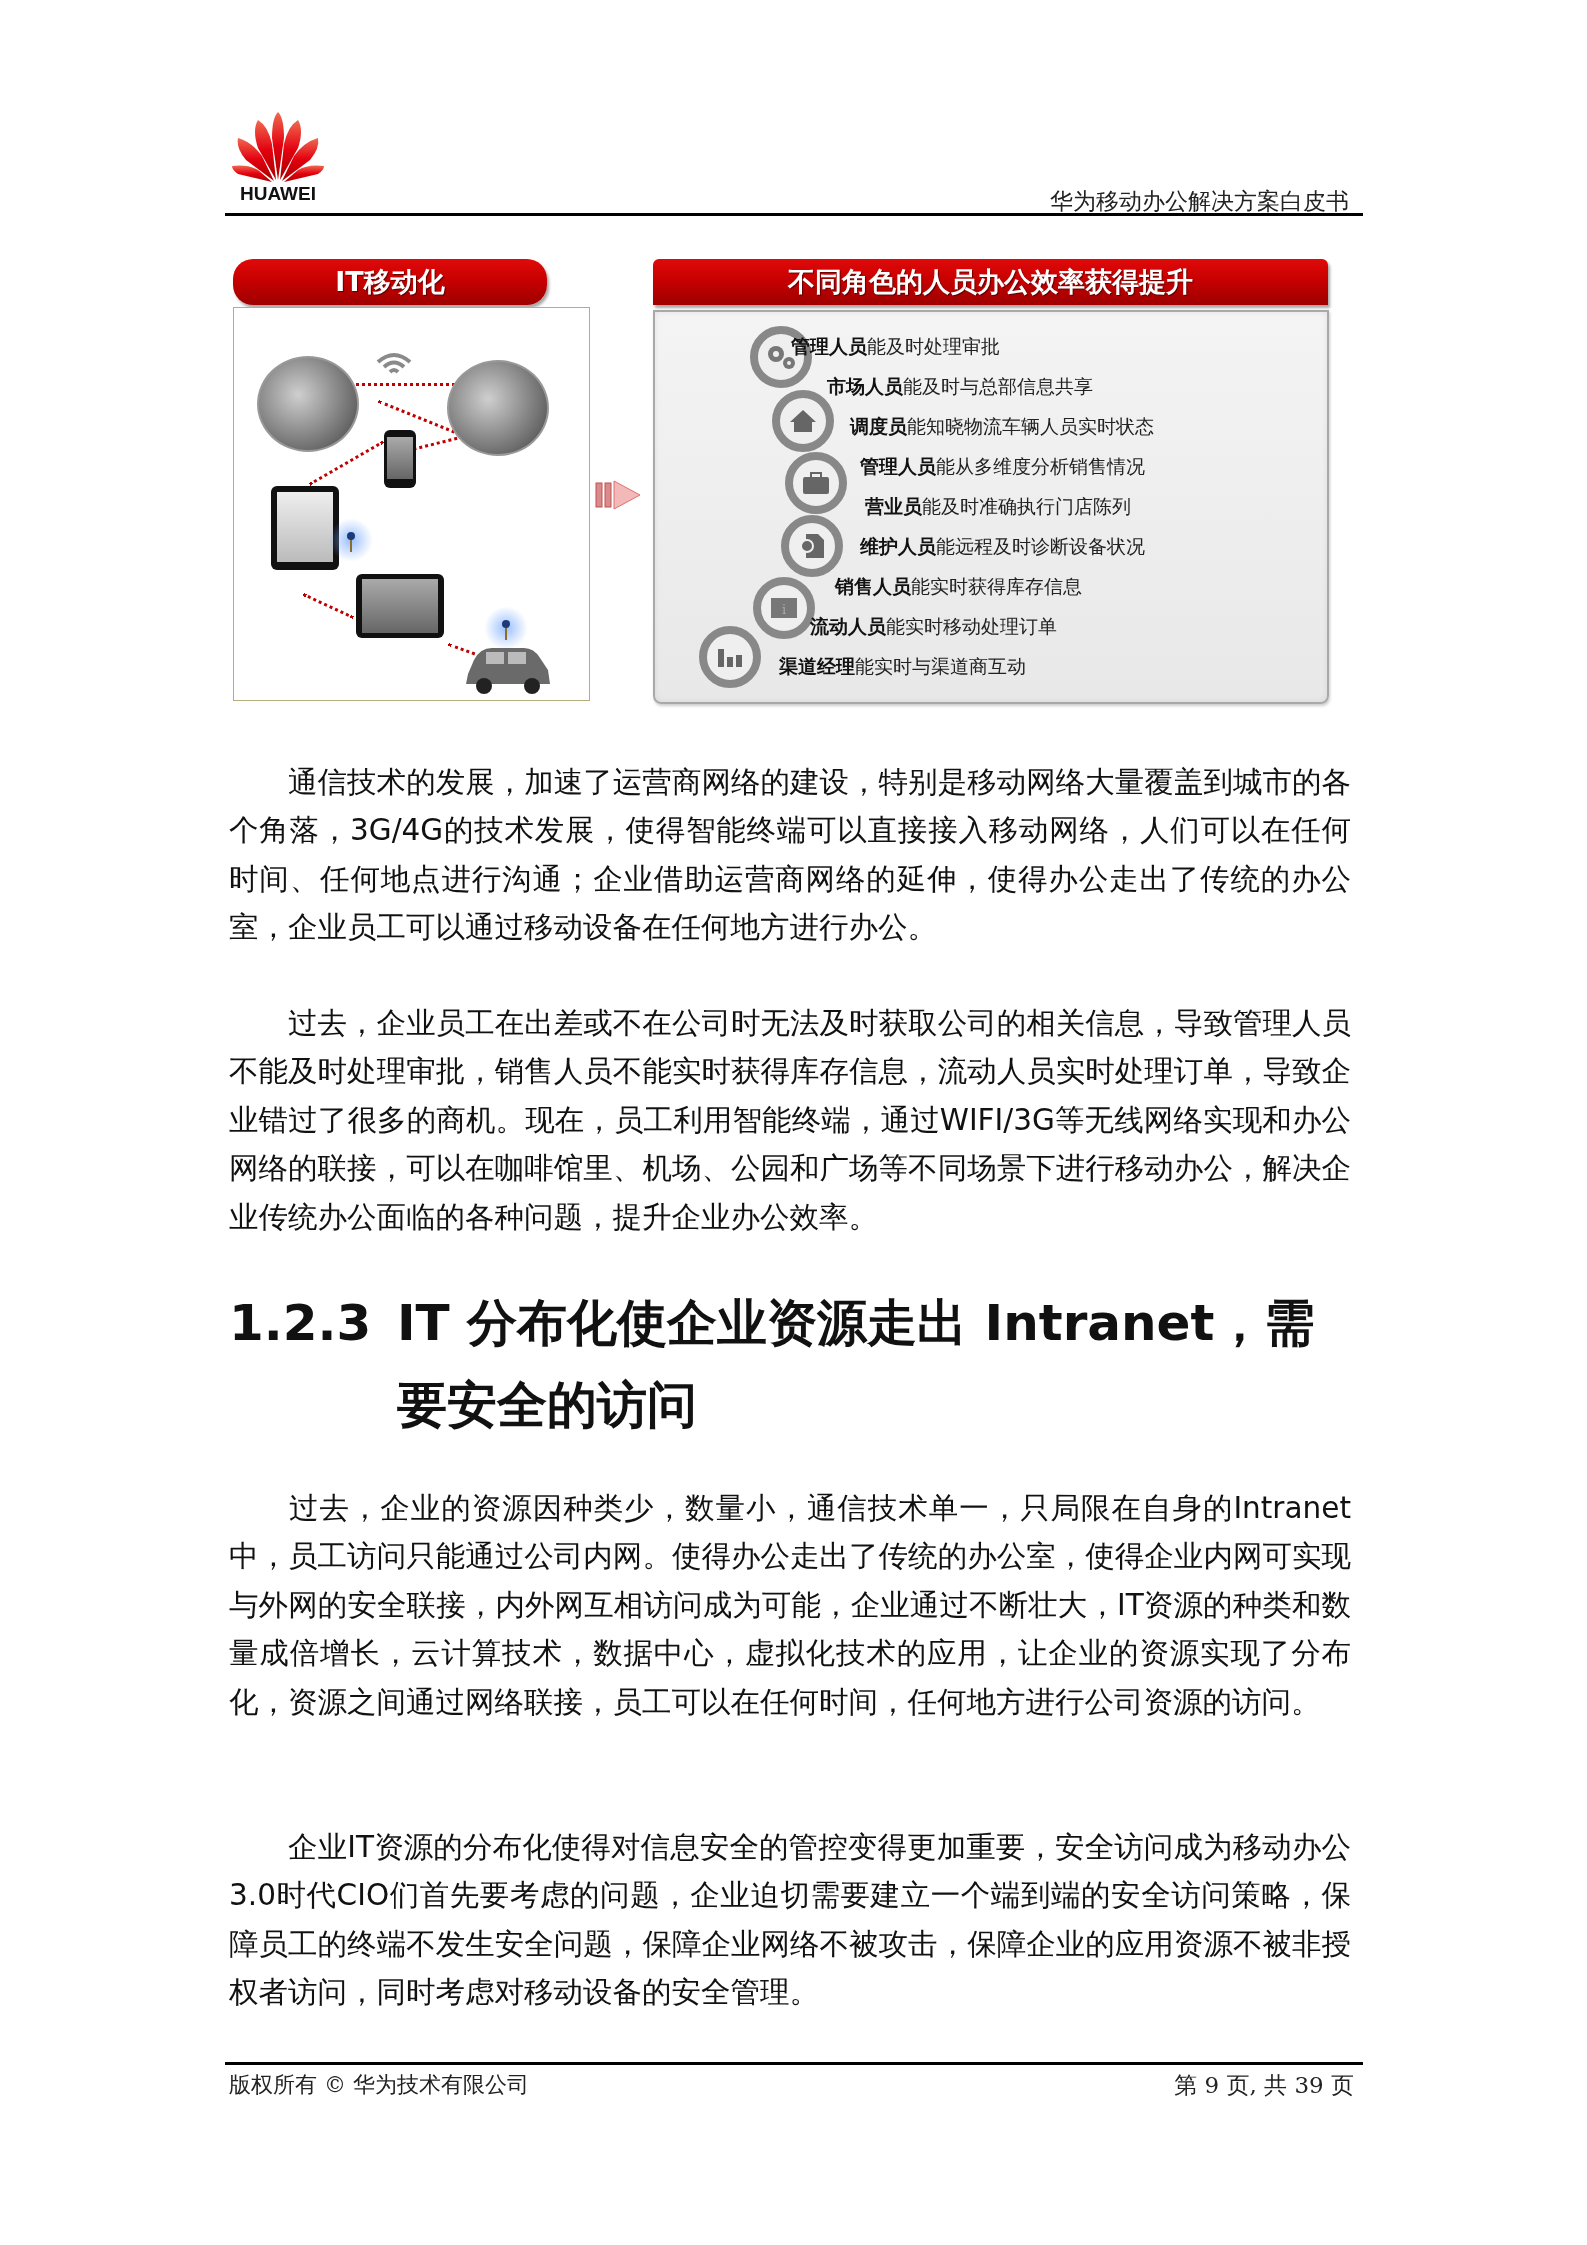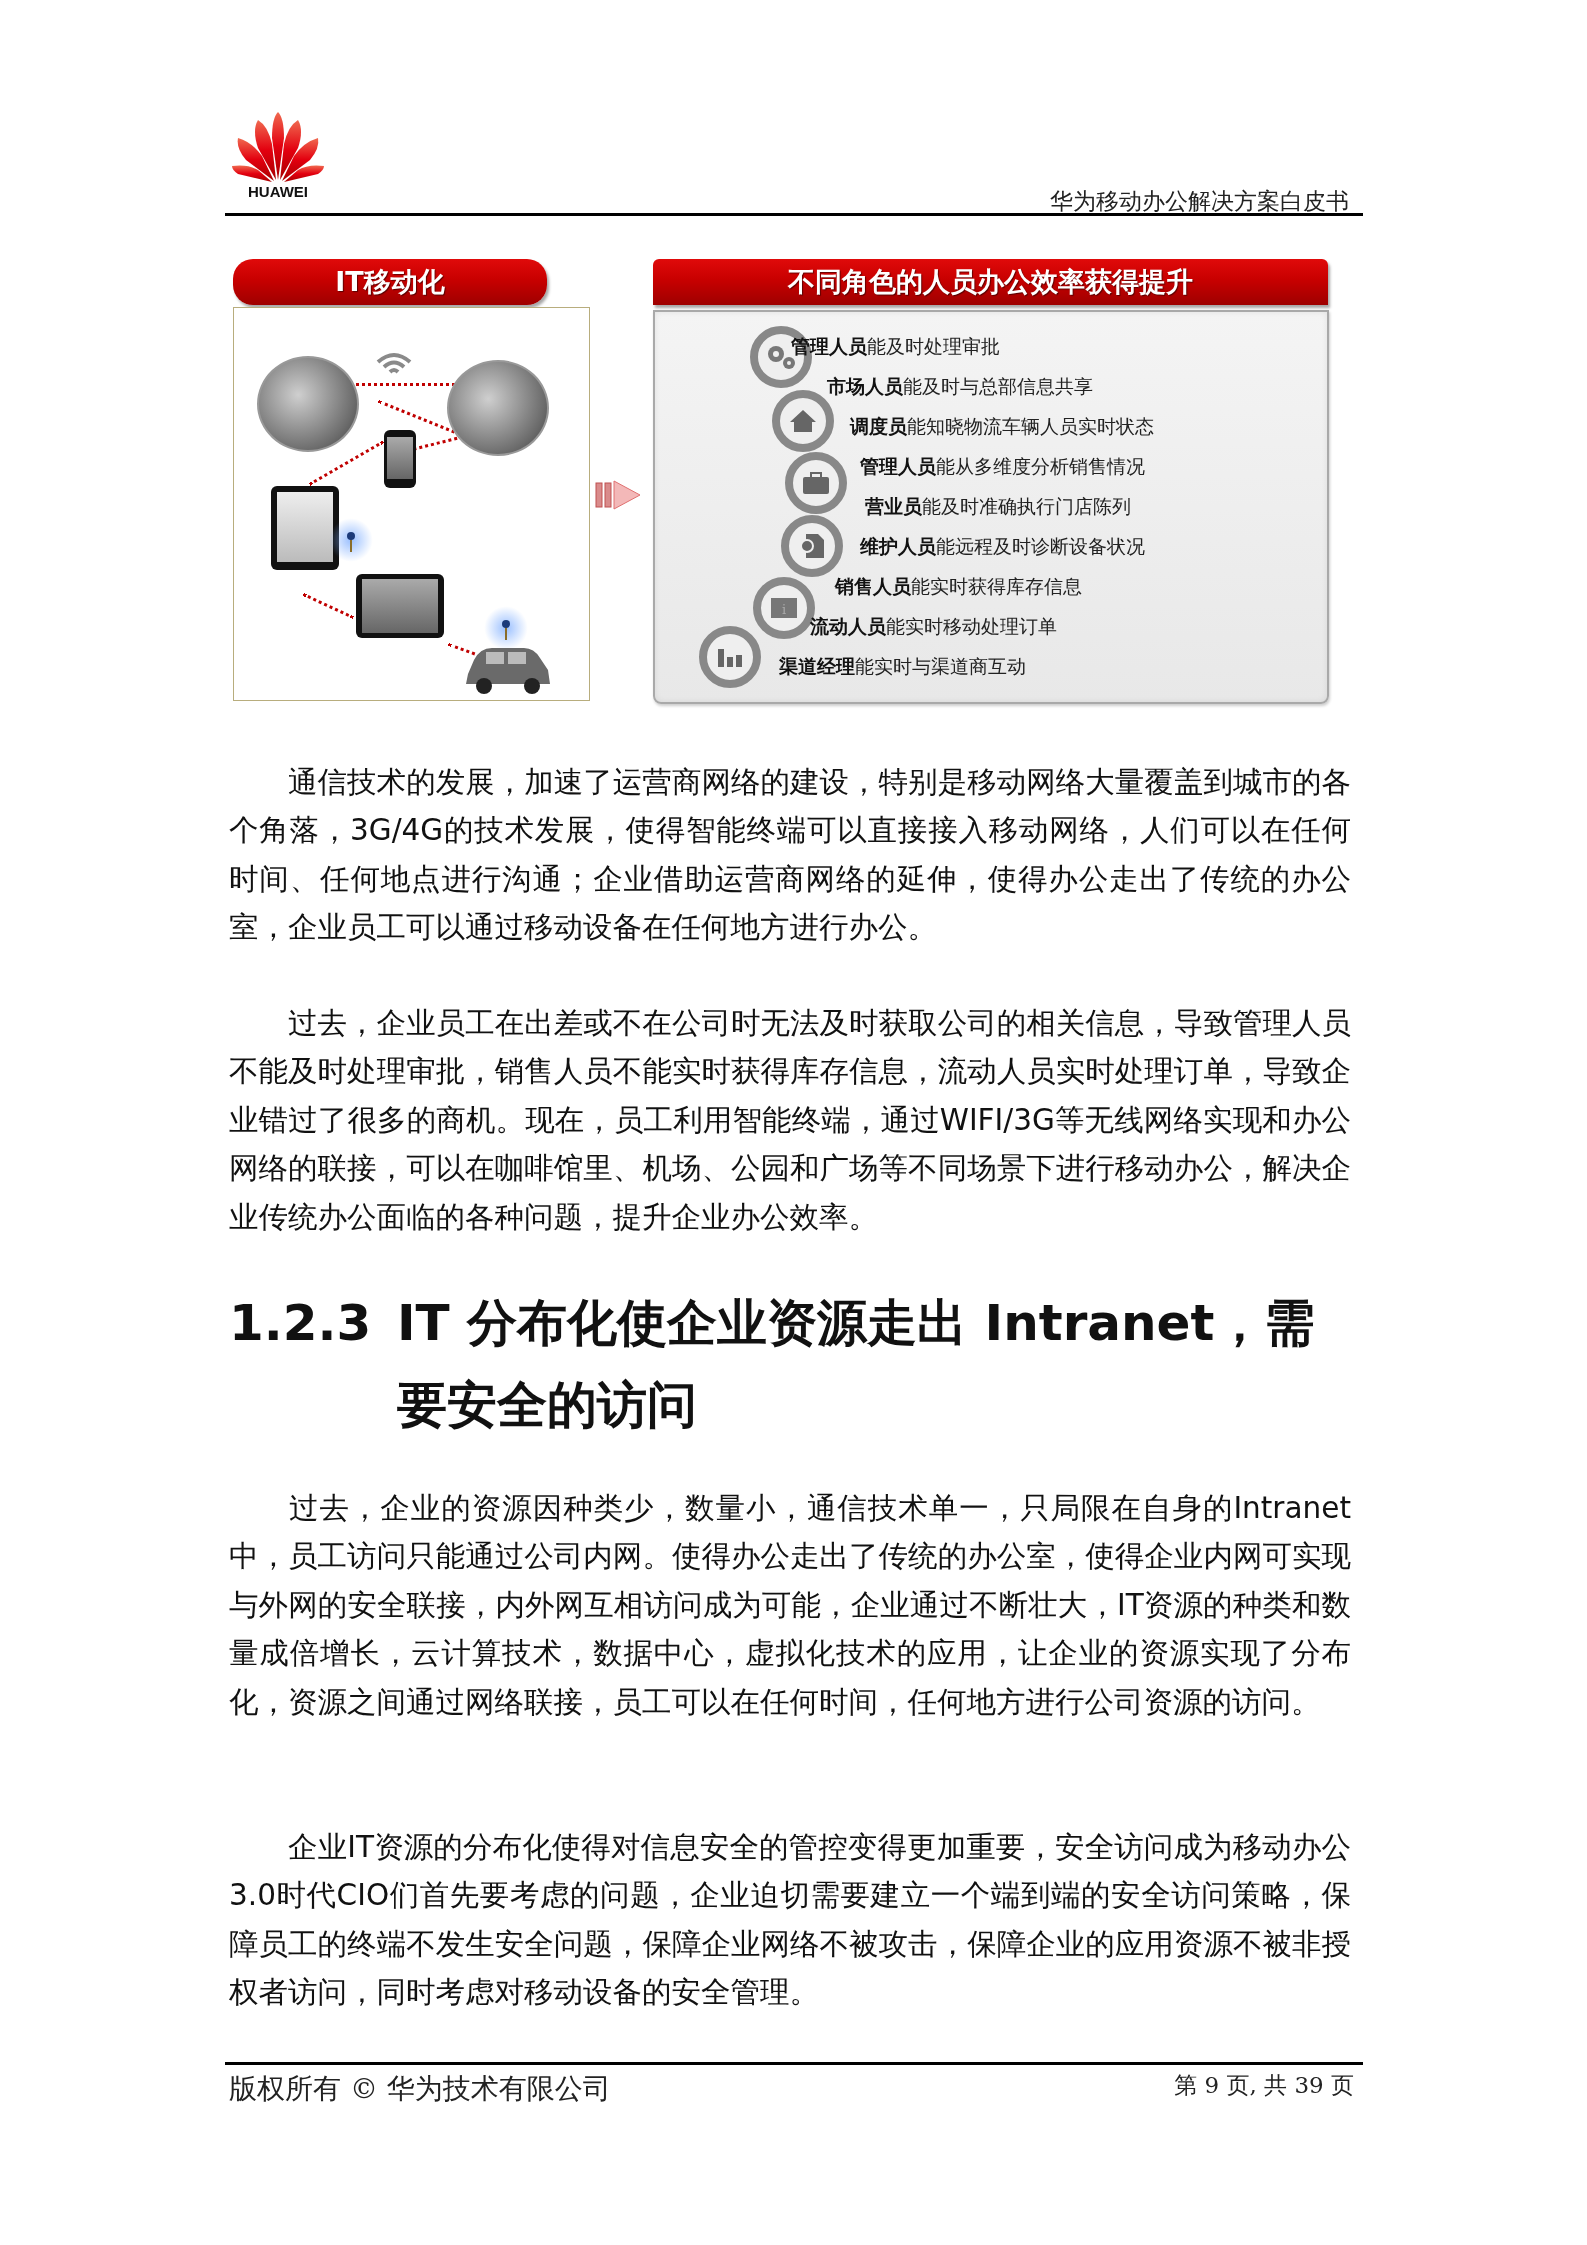--- a/index.html
+++ b/index.html
@@ -3,21 +3,21 @@
 <meta charset="utf-8">
 <style>
   html, body { margin: 0; padding: 0; background: #ffffff; }
   body { width: 1587px; height: 2245px; position: relative; overflow: hidden;
          font-family: "DejaVu Sans", "Liberation Sans", sans-serif; color: #111; }
   .abs { position: absolute; }
 
   
   #logo { left: 228px; top: 108px; width: 100px; height: 100px; }
   #logo-text { left: 228px; top: 183px; width: 100px; text-align: center;
-    font-family: "Liberation Sans", sans-serif; font-weight: bold; font-size: 15px; letter-spacing: 0px; color: #111; }
+    font-family: "Liberation Sans", sans-serif; font-weight: bold; font-size: 19px; letter-spacing: 0px; color: #111; }
   #doc-title { right: 238px; top: 186px; font-family: "DejaVu Serif", "Liberation Serif", serif; font-size: 23px; color: #222; text-align: right; }
   #header-rule { left: 225px; top: 213px; width: 1138px; height: 3px; background: #000; }
 
   
   .panel-head { height: 46px; border-radius: 6px 6px 0 0;
     background: linear-gradient(#e00a0a 0%, #c80000 45%, #9e0000 100%);
     color: #fff; font-weight: bold; font-size: 27px; text-align: center; line-height: 46px;
     box-shadow: 2px 3px 3px rgba(0,0,0,0.35); text-shadow: 1px 1px 1px rgba(0,0,0,0.5); }
   #left-head { left: 233px; top: 259px; width: 314px; border-radius: 20px; }
   #left-box { left: 233px; top: 307px; width: 355px; height: 392px; border: 1px solid #b8ad7d; background: #fff; }
@@ -47,21 +47,21 @@
   
   .para { position: absolute; left: 229px; width: 1122px; font-size: 29.5px; line-height: 48.4px;
     text-align: justify; color: #111; }
   .para .indent { display: inline-block; width: 59px; }
   #heading { left: 229px; top: 1282px; width: 1130px; font-weight: bold; font-size: 50px; line-height: 82px; color: #111; }
   #heading-num { position: absolute; left: 0; top: 0; }
   #heading-text { position: absolute; left: 168px; top: 0; width: 960px; }
 
   
   #footer-rule { left: 225px; top: 2062px; width: 1138px; height: 3px; background: #000; }
-  #footer-left { left: 229px; top: 2070px; font-family: "DejaVu Serif", "Liberation Serif", serif; font-size: 28px; color: #222; }
+  #footer-left { left: 229px; top: 2070px; font-family: "DejaVu Serif", "Liberation Serif", serif; font-size: 22px; color: #222; }
   #footer-right { right: 233px; top: 2070px; font-family: "DejaVu Serif", "Liberation Serif", serif; font-size: 23px; color: #222; }
 </style>
 </head>
 <body>
 
 <div id="logo" class="abs">
   <svg width="100" height="80" viewBox="0 0 100 80">
     <defs>
       <linearGradient id="pg" x1="0" y1="0" x2="0" y2="1">
         <stop offset="0" stop-color="#f06a50"></stop>

